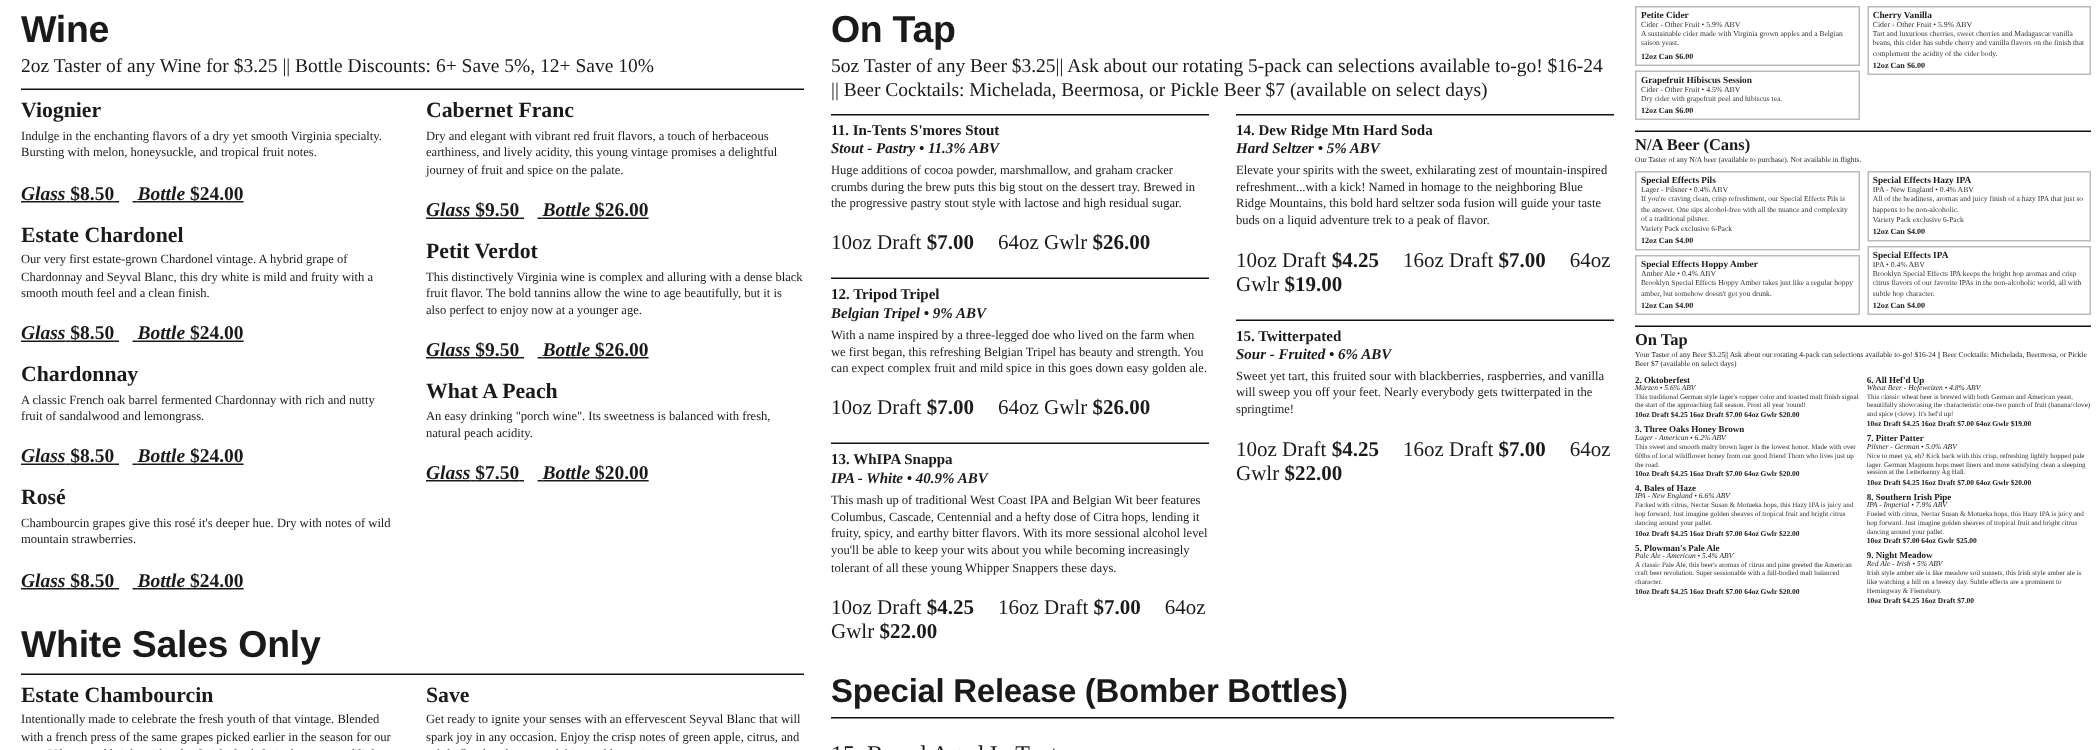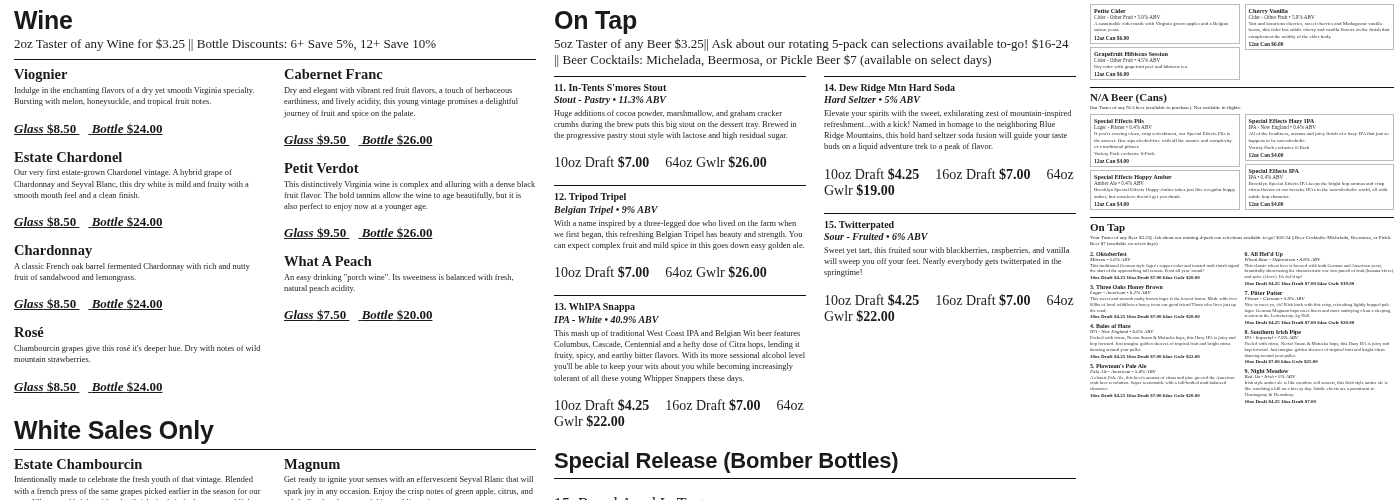--- a/index.html
+++ b/index.html
@@ -165,21 +165,21 @@
             <span class="g">Bottle</span>
             <b>$26.00</b>
           </p>
         </div>
         <div class="item">
           <p class="name">Reserve Chambourcin</p>
         </div>
       </div>
       <div>
         <div class="item">
-          <p class="name">Magnum</p>
+          <p class="name">Save</p>
           <p class="desc">Get ready to ignite your senses with an effervescent Seyval Blanc that will spark joy in any occasion. Enjoy the crisp notes of green apple, citrus, and subtle floral undertones of this sparkling wine.</p>
           <p class="price-line">
             <span class="g">Bottle</span>
             <b>$26.00</b>
           </p>
         </div>
       </div>
     </div>
   </div>
 

